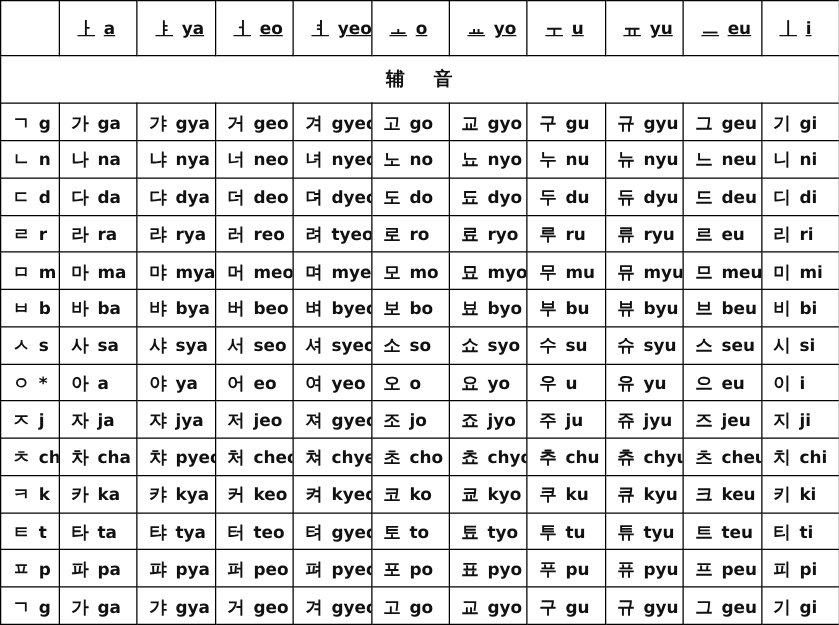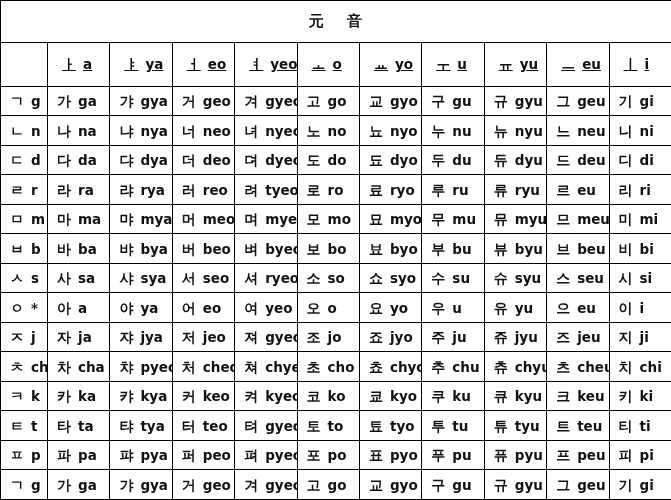--- a/index.html
+++ b/index.html
@@ -68,36 +68,36 @@
         <col class="vowel-col">
         <col class="vowel-col">
         <col class="vowel-col">
       <col class="vowel-col">
         <col class="vowel-col">
         <col class="vowel-col">
         <col class="vowel-col">
         <col class="vowel-col">
     </colgroup>
     <tbody>
-      <tr class="title-row vowel-title">
-        <td colspan="11">元 音</td>
-      </tr>
       <tr class="vowel-header-row" id="vowel-header-row">
         <td class="corner"></td>
       <td><span class="hangul">ㅏ</span><span class="rom">a</span></td>
           <td><span class="hangul">ㅑ</span><span class="rom">ya</span></td>
           <td><span class="hangul">ㅓ</span><span class="rom">eo</span></td>
           <td><span class="hangul">ㅕ</span><span class="rom">yeo</span></td>
           <td><span class="hangul">ㅗ</span><span class="rom">o</span></td>
           <td><span class="hangul">ㅛ</span><span class="rom">yo</span></td>
           <td><span class="hangul">ㅜ</span><span class="rom">u</span></td>
           <td><span class="hangul">ㅠ</span><span class="rom">yu</span></td>
           <td><span class="hangul">ㅡ</span><span class="rom">eu</span></td>
           <td><span class="hangul">ㅣ</span><span class="rom">i</span></td>
         </tr>
+      <tr class="title-row consonant-title">
+        <td colspan="11">辅 音</td>
+      </tr>
     </tbody>
     <tbody id="syllable-rows">
         <tr>
           <td><span class="hangul">ㄱ</span><span class="rom">g</span></td>
           <td><span class="hangul">가</span><span class="rom">ga</span></td>
           <td><span class="hangul">갸</span><span class="rom">gya</span></td>
           <td><span class="hangul">거</span><span class="rom">geo</span></td>
           <td><span class="hangul">겨</span><span class="rom">gyeo</span></td>
           <td><span class="hangul">고</span><span class="rom">go</span></td>
           <td><span class="hangul">교</span><span class="rom">gyo</span></td>
@@ -169,21 +169,21 @@
           <td><span class="hangul">부</span><span class="rom">bu</span></td>
           <td><span class="hangul">뷰</span><span class="rom">byu</span></td>
           <td><span class="hangul">브</span><span class="rom">beu</span></td>
           <td><span class="hangul">비</span><span class="rom">bi</span></td>
         </tr>
         <tr>
           <td><span class="hangul">ㅅ</span><span class="rom">s</span></td>
           <td><span class="hangul">사</span><span class="rom">sa</span></td>
           <td><span class="hangul">샤</span><span class="rom">sya</span></td>
           <td><span class="hangul">서</span><span class="rom">seo</span></td>
-          <td><span class="hangul">셔</span><span class="rom">ryeo</span></td>
+          <td><span class="hangul">셔</span><span class="rom">syeo</span></td>
           <td><span class="hangul">소</span><span class="rom">so</span></td>
           <td><span class="hangul">쇼</span><span class="rom">syo</span></td>
           <td><span class="hangul">수</span><span class="rom">su</span></td>
           <td><span class="hangul">슈</span><span class="rom">syu</span></td>
           <td><span class="hangul">스</span><span class="rom">seu</span></td>
           <td><span class="hangul">시</span><span class="rom">si</span></td>
         </tr>
         <tr>
           <td><span class="hangul">ㅇ</span><span class="rom">*</span></td>
           <td><span class="hangul">아</span><span class="rom">a</span></td>

